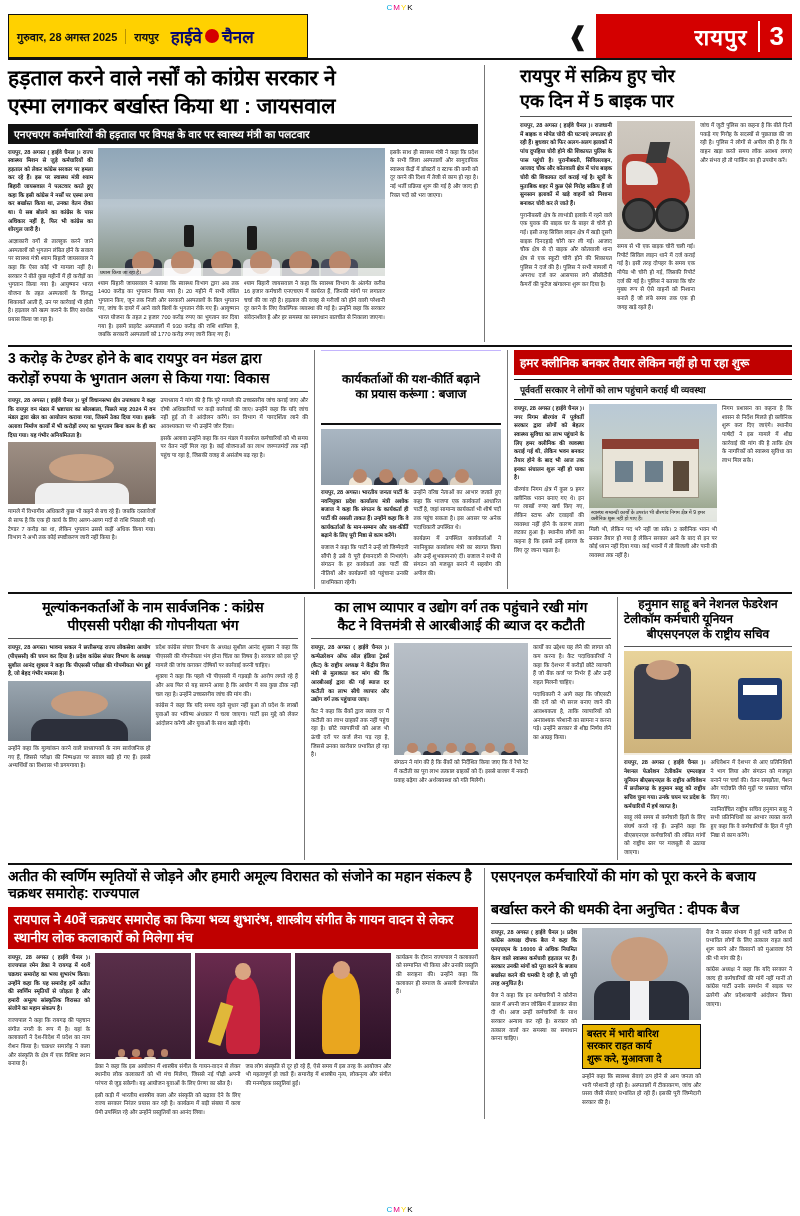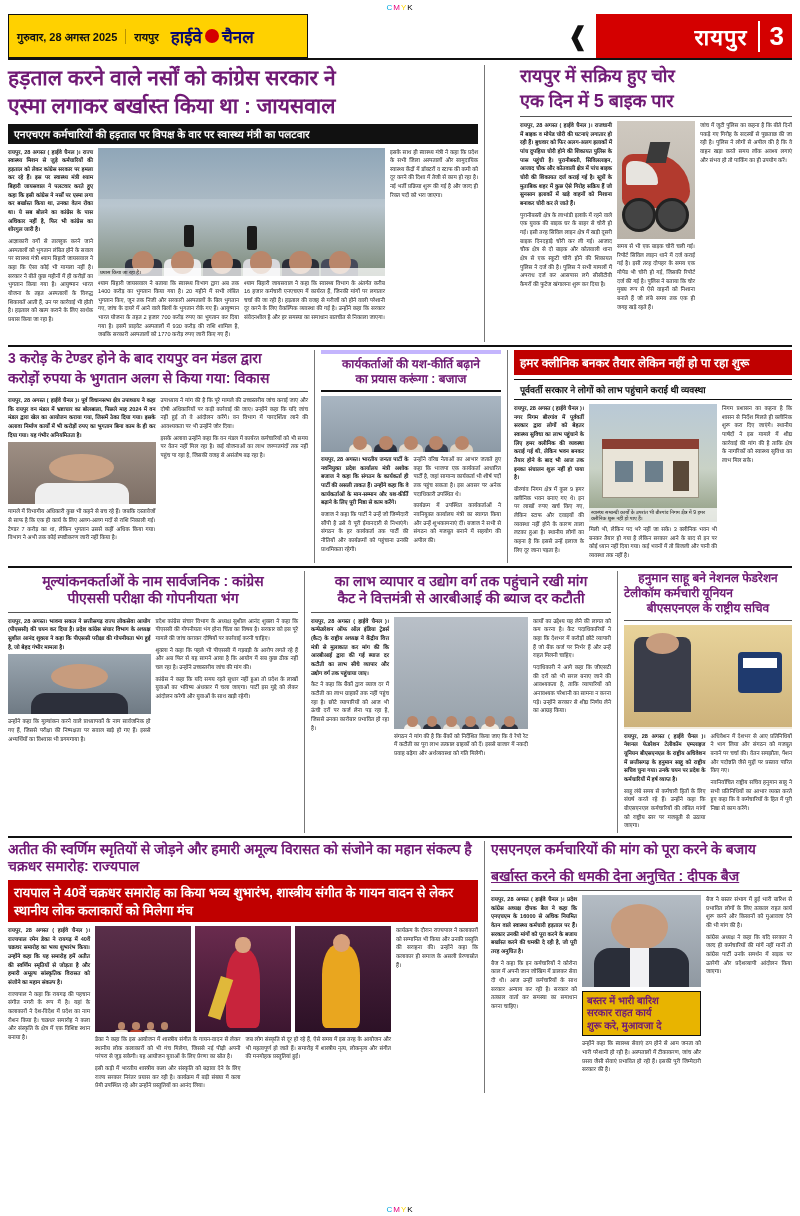--- a/index.html
+++ b/index.html
@@ -70,21 +70,21 @@
     color: #fff; font-size: 26px; font-weight: bold;
     border-left: 2px solid #fff; padding-left: 10px;
   }
 
   
   .hr-thick { height: 2px; background: #111; margin: 3px 8px; }
   .hr-thin { height: 1px; background: #555; margin: 3px 8px; }
   .vr { width: 1px; background: #777; align-self: stretch; }
 
   .headline {
-    font-weight: bold; color: #701a75; line-height: 1.25;
+    font-weight: bold; color: #000000; line-height: 1.25;
   }
   .hl-xl { font-size: 21px; }
   .hl-lg { font-size: 18px; }
   .hl-md { font-size: 14px; }
   .hl-sm { font-size: 12px; }
 
   .subhead {
     background: #111; color: #fff; font-size: 10.5px;
     font-weight: bold; padding: 3px 6px; margin: 4px 0;
   }
@@ -268,21 +268,21 @@
           <p>उपाध्याय ने मांग की है कि पूरे मामले की उच्चस्तरीय जांच कराई जाए और दोषी अधिकारियों पर कड़ी कार्रवाई की जाए। उन्होंने कहा कि यदि जांच नहीं हुई तो वे आंदोलन करेंगे। वन विभाग में पारदर्शिता लाने की आवश्यकता पर भी उन्होंने जोर दिया।</p>
           <p>इसके अलावा उन्होंने कहा कि वन मंडल में कार्यरत कर्मचारियों को भी समय पर वेतन नहीं मिल रहा है। कई योजनाओं का लाभ जरूरतमंदों तक नहीं पहुंच पा रहा है, जिसकी वजह से असंतोष बढ़ रहा है।</p>
         </div>
           </div>
       </div>
     </div>
 
     <div class="vr"></div>
 
     <div style="flex:0 0 180px;">
-      <div style="border-top:4px solid #c4b5fd;border-bottom:2px solid #111;padding:3px 0;">
+      <div style="border-top:1px solid #c4b5fd;border-bottom:2px solid #111;padding:21px 0;">
         <div class="headline hl-sm" style="text-align:center;">कार्यकर्ताओं की यश-कीर्ति बढ़ाने</div>
         <div class="headline hl-sm" style="text-align:center;">का प्रयास करूंगा : बजाज</div>
       </div>
       <div class="photo" style="height:56px;margin-top:4px;background:#bfc7cf;">
         <div class="ph-sky" style="background:linear-gradient(#a9b6c2,#8d9aa6);"></div>
         <div class="people">
           <div class="person" style="height:60%;background:#f0e6d6;"></div>
           <div class="person" style="height:66%;background:#2e3340;"></div>
           <div class="person" style="height:58%;background:#e3d9cc;"></div>
           <div class="person" style="height:64%;background:#3b4150;"></div>
@@ -498,21 +498,21 @@
             <p>कार्यक्रम के दौरान राज्यपाल ने कलाकारों को सम्मानित भी किया और उनकी प्रस्तुति की सराहना की। उन्होंने कहा कि कलाकार ही समाज के असली प्रेरणास्रोत हैं।</p>
           </div>
         </div>
       </div>
     </div>
 
     <div class="vr"></div>
 
     <div style="flex:1;">
       <div class="headline hl-md">एसएनएल कर्मचारियों की मांग को पूरा करने के बजाय</div>
-      <div class="headline hl-md" style="margin-top:10px;text-decoration:underline;">बर्खास्त करने की धमकी देना अनुचित : दीपक बैज</div>
+      <div class="headline hl-md" style="margin-top:16px;">बर्खास्त करने की धमकी देना अनुचित : दीपक बैज</div>
       <div class="hr-thin" style="margin:4px 0;"></div>
       <div class="cols">
         <div class="col" style="flex:0 0 86px;">
           <div class="body-text">
             <p class="lead">रायपुर, 28 अगस्त ( हाईवे चैनल )। प्रदेश कांग्रेस अध्यक्ष दीपक बैज ने कहा कि एनएचएम के 16000 से अधिक नियमित वेतन वाले स्वास्थ्य कर्मचारी हड़ताल पर हैं। सरकार उनकी मांगों को पूरा करने के बजाय बर्खास्त करने की धमकी दे रही है, जो पूरी तरह अनुचित है।</p>
             <p>बैज ने कहा कि इन कर्मचारियों ने कोरोना काल में अपनी जान जोखिम में डालकर सेवा दी थी। आज उन्हीं कर्मचारियों के साथ सरकार अन्याय कर रही है। सरकार को तत्काल वार्ता कर समस्या का समाधान करना चाहिए।</p>
           </div>
         </div>
         <div style="flex:1;">
           <div class="photo" style="height:92px;background:#c9cdd2;">

